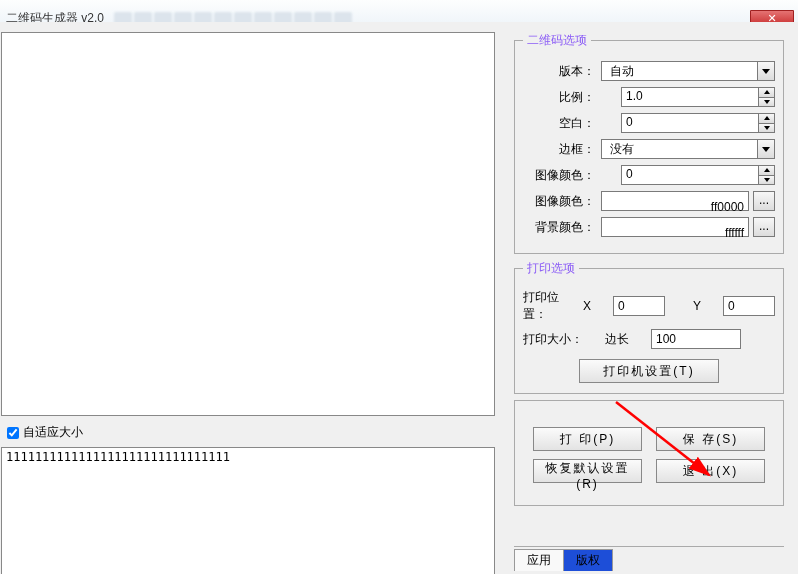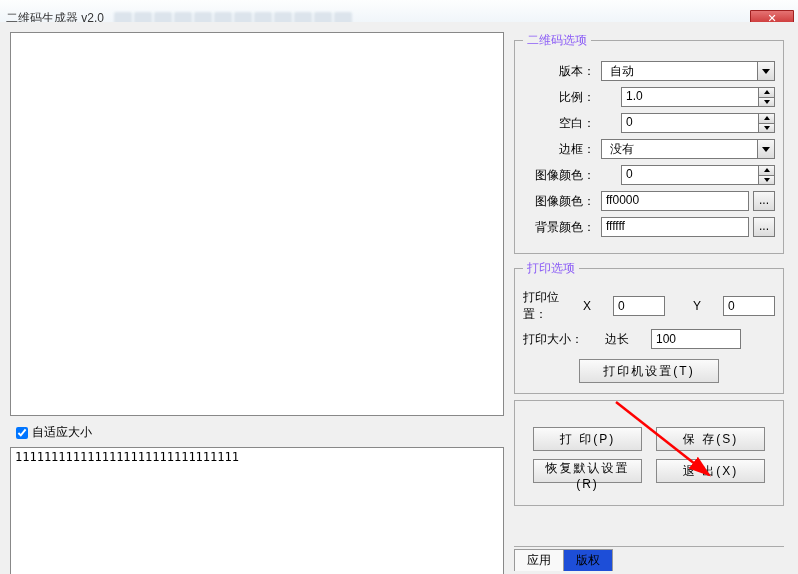--- a/index.html
+++ b/index.html
@@ -3,21 +3,21 @@
 <meta charset="utf-8">
 <style>
 * { box-sizing: border-box; margin: 0; padding: 0; font-family: "Microsoft YaHei", SimSun, sans-serif; font-size: 12px; }
 body { background: #f0f0f0; width: 798px; height: 574px; position: relative; overflow: hidden; }
 .titlebar { height: 38px; background: linear-gradient(#fdfefe, #e8f0f7); border-bottom: 1px solid #c0c8d0; display: flex; align-items: center; justify-content: space-between; padding-left: 6px; }
 .title-text { color: #333; }
 .tb-blur { display:flex; gap:2px; margin-left:10px; }
 .tb-blur span { width:18px; height:14px; background:#dce4ec; border-radius:2px; filter:blur(1px); }
 .close-btn { width: 44px; height: 18px; background: linear-gradient(#e57373, #c62828); border: 1px solid #a02020; border-radius: 0 0 3px 3px; color:#fff; text-align:center; line-height:14px; font-size:11px; cursor:pointer; margin-right:4px; }
 .client { position:absolute; top:22px; left:0; right:0; bottom:0; background:#f0f0f0; }
-.left-pane { position:absolute; left:10px; top:10px; width:403px; height:538px; }
+.left-pane { position:absolute; left:1px; top:10px; width:403px; height:538px; }
 .preview-box { width:494px; height:384px; background:#fff; border:1px solid #888; }
 .autosize-row { margin-top:8px; display:flex; align-items:center; gap:4px; padding-left:6px; }
 .autosize-row input[type=checkbox] { width:12px; height:12px; }
 .text-input { margin-top:6px; width:494px; height:132px; background:#fff; border:1px solid #888; padding:2px 4px; font-family: SimSun, monospace; word-break:break-all; overflow:auto; }
 .right-pane { position:absolute; left:514px; top:10px; width:270px; height:538px; }
 fieldset { border:1px solid #aaa; margin:0 0 6px 0; padding:6px 8px 10px 8px; background:#f0f0f0; }
 legend { padding:0 4px; color:#8b5cf6; }
 .tab-strip { position:absolute; left:0; bottom:0; height:24px; display:flex; align-items:flex-end; border-top:1px solid #aaa; width:100%; }
 .tab { padding:2px 12px; border:1px solid #999; border-bottom:none; background:#1d4ed8; margin-right:-1px; cursor:pointer; position:relative; top:1px; }
 .tab.active { background:#f9f9f9; z-index:2; }
@@ -28,21 +28,21 @@
 .combo-btn { width:17px; height:20px; border:1px solid #7a7a7a; border-left:none; background:linear-gradient(#f7f7f7,#dcdcdc); display:flex; align-items:center; justify-content:center; cursor:pointer; }
 .tri-down { width:0; height:0; border-left:4px solid transparent; border-right:4px solid transparent; border-top:5px solid #000; }
 .spin { flex:1; display:flex; }
 .spin-input { flex:1; border:1px solid #7a7a7a; background:#fff; height:20px; padding:1px 4px;margin-left:20px; }
 .spin-btns { width:16px; height:20px; display:flex; flex-direction:column; }
 .spin-up, .spin-down { flex:1; border:1px solid #7a7a7a; border-left:none; background:linear-gradient(#f7f7f7,#dcdcdc); display:flex; align-items:center; justify-content:center; cursor:pointer; }
 .spin-down { border-top:none; }
 .tri-up { width:0;height:0;border-left:3px solid transparent;border-right:3px solid transparent;border-bottom:4px solid #000; }
 .tri-dn { width:0;height:0;border-left:3px solid transparent;border-right:3px solid transparent;border-top:4px solid #000; }
 .color-row { display:flex; align-items:center; flex:1; }
-.color-input { flex:1; border:1px solid #7a7a7a; height:20px; padding:1px 4px; background:#fff; }
+.color-input { flex:1; border:1px solid #7a7a7a; height:20px; padding:8px 4px; background:#fff;text-align:right; }
 .color-btn { width:22px; height:20px; margin-left:4px; border:1px solid #7a7a7a; background:linear-gradient(#f7f7f7,#dcdcdc); text-align:center; line-height:16px; cursor:pointer; }
 .print-row { display:flex; align-items:center; margin:6px 0; gap:20px; }
 .print-row .lbl { margin-right:2px; }
 .small-input { width:52px; border:1px solid #7a7a7a; height:20px; padding:1px 4px; background:#fff; }
 .btn { border:1px solid #888; background:linear-gradient(#fbfbfb,#e3e3e3); height:24px; padding:0 8px; cursor:pointer; letter-spacing:2px; }
 .btn-wide { width:112px; }
 .btn-row { display:flex; gap:14px; justify-content:center; margin:8px 0 4px 0; }
 .printer-btn-row { text-align:center; margin-top:10px; }
 .actions-box { border:1px solid #aaa; padding:18px; }
 .arrow-svg { position:absolute; pointer-events:none; }

